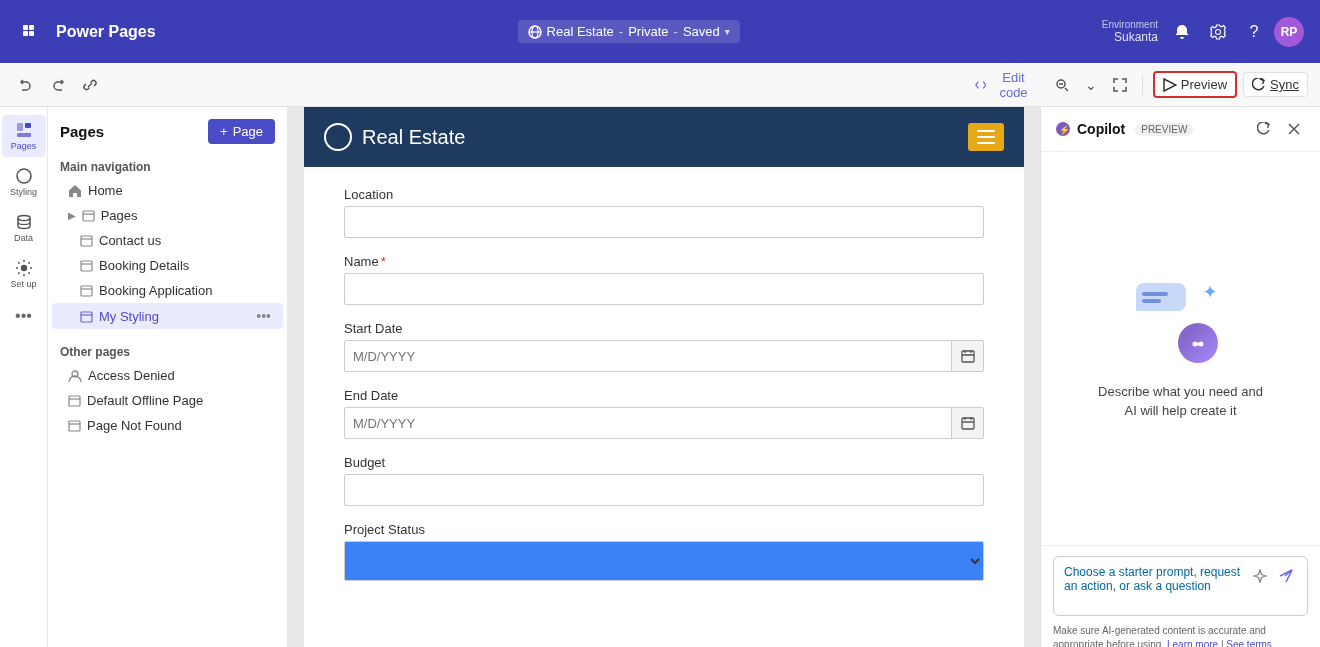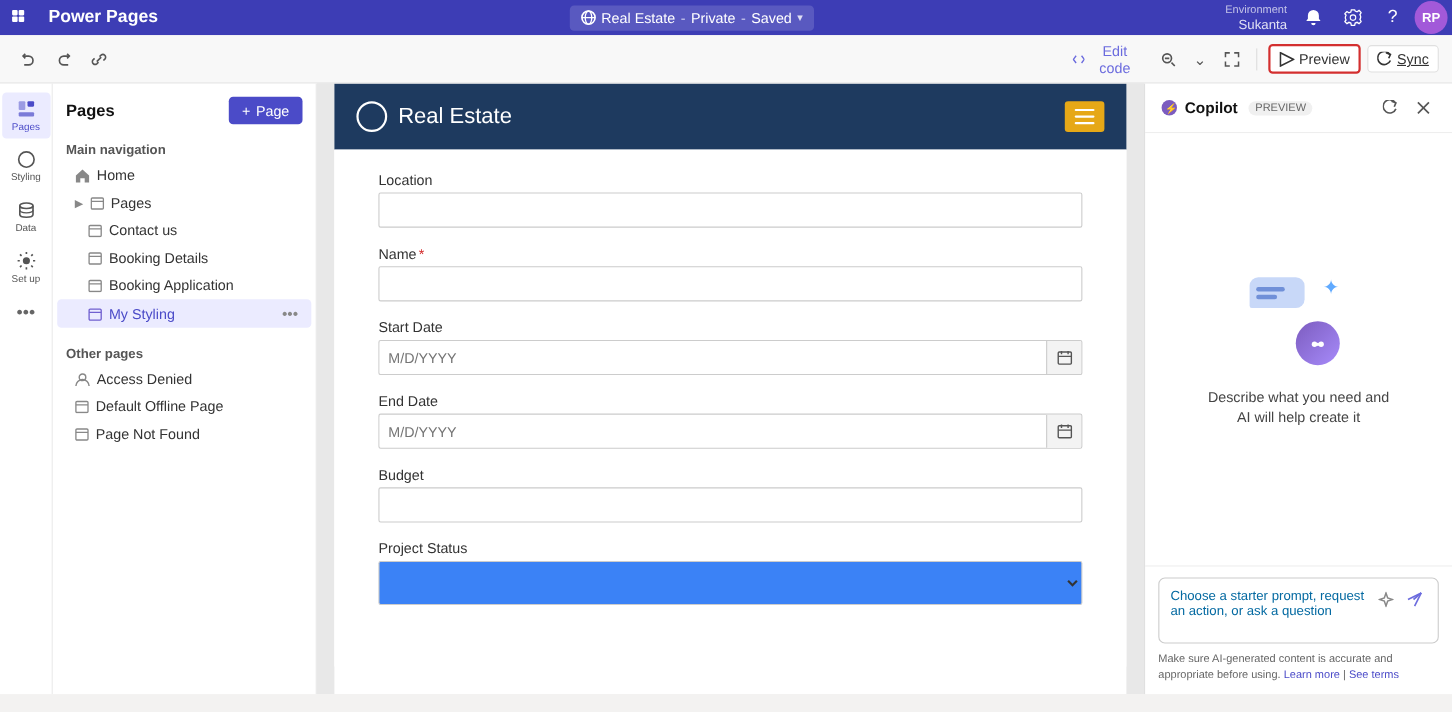--- a/index.html
+++ b/index.html
@@ -1,21 +1,21 @@
 <!DOCTYPE html>
 <html><head>
   <meta charset="utf-8">
   <style>
     * { box-sizing: border-box; margin: 0; padding: 0; }
     body { font-family: 'Segoe UI', sans-serif; font-size: 13px; background: #f3f2f1; overflow: hidden; width: 1320px; height: 647px; }
 
     
     .topbar {
-      display: flex; align-items: center; height: 32px;
-      background: #3d3db5; color: white; padding: 0 4px; gap: 8px;
+      display: flex; align-items: center; height: 63px;
+      background: #3d3db5; color: white; padding: 0 16px; gap: 8px;
     }
     .topbar-apps { display: flex; align-items: center; justify-content: center; width: 28px; height: 28px; cursor: pointer; }
     .topbar-apps svg { fill: white; }
     .topbar-title { font-size: 16px; font-weight: 600; color: white; margin-left: 4px; flex: 0 0 auto; }
     .topbar-center { flex: 1; display: flex; align-items: center; justify-content: center; gap: 6px; font-size: 13px; }
     .topbar-site-info { display: flex; align-items: center; gap: 5px; background: rgba(255,255,255,0.15); border-radius: 4px; padding: 4px 10px; cursor: pointer; }
     .topbar-site-info svg { fill: white; }
     .topbar-right { display: flex; align-items: center; gap: 4px; }
     .topbar-icon-btn { width: 32px; height: 32px; display: flex; align-items: center; justify-content: center; border-radius: 4px; cursor: pointer; color: white; }
     .topbar-avatar { width: 30px; height: 30px; border-radius: 50%; background: #a259d9; color: white; display: flex; align-items: center; justify-content: center; font-size: 12px; font-weight: 600; cursor: pointer; }

